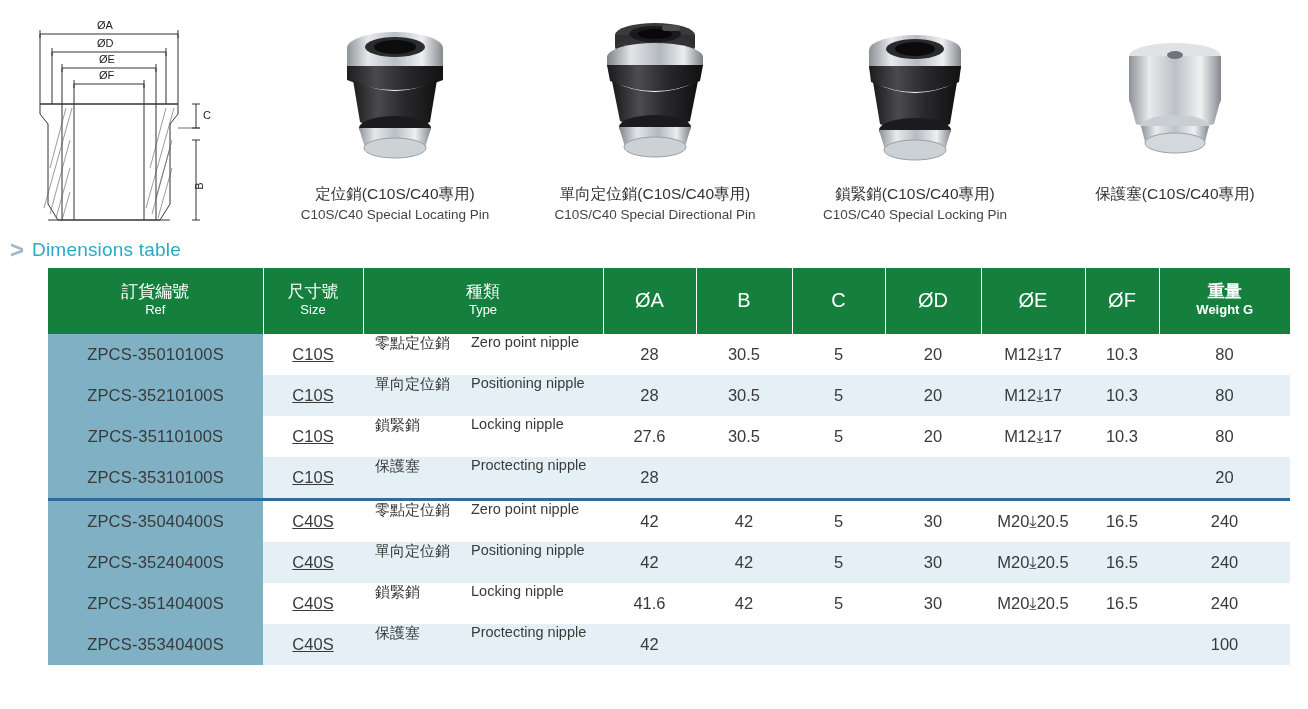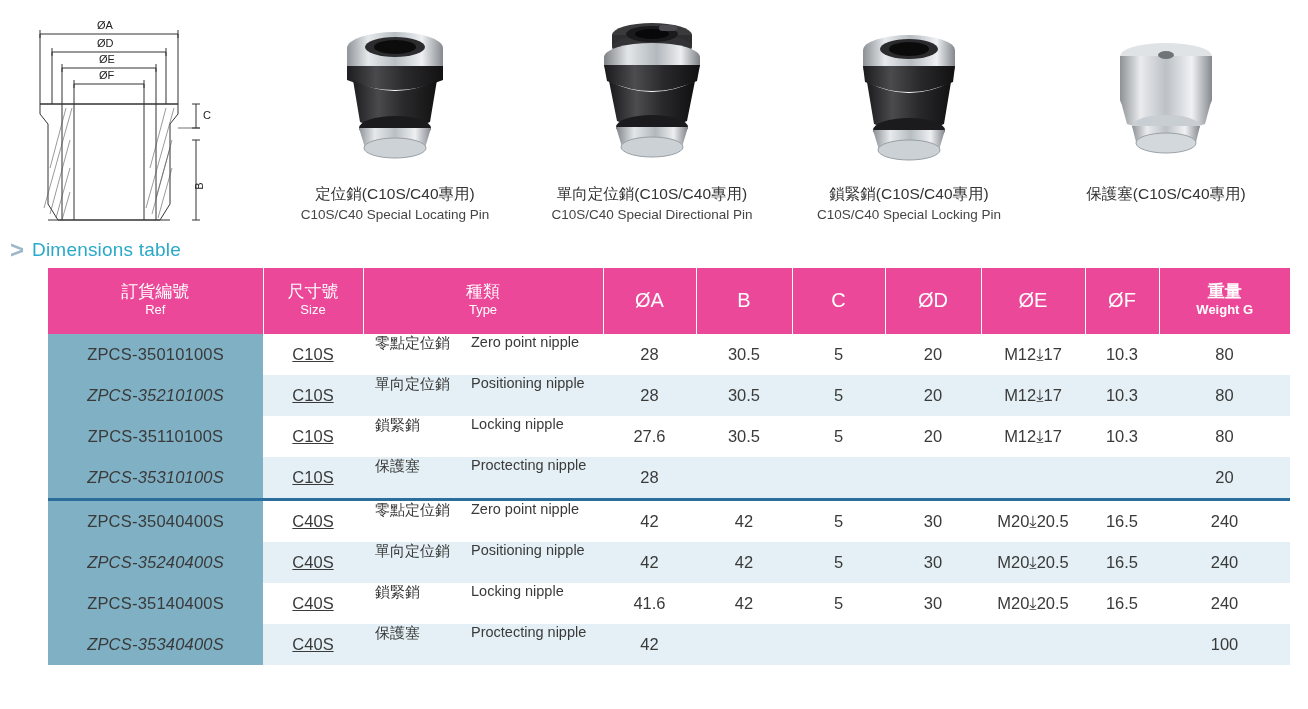--- a/index.html
+++ b/index.html
@@ -32,21 +32,21 @@
     position: relative;
     flex: 0 0 270px;
   }
   .drawing svg { display: block; }
 
   .products {
     display: flex;
     flex: 1 1 auto;
     align-items: flex-start;
     justify-content: space-between;
-    padding-right: 17px;
+    padding-right: 8px;
   }
   .product {
     width: 250px;
     text-align: center;
     position: relative;
   }
   .product .img-wrap {
     height: 170px;
     display: flex;
     align-items: flex-end;
@@ -89,21 +89,21 @@
   
   .table-wrap {
     margin: 0 14px 0 48px;
   }
   table.dims {
     border-collapse: collapse;
     width: 1242px;
     table-layout: fixed;
   }
   table.dims th {
-    background: #ec4899;
+    background: #15803d;
     color: #ffffff;
     font-weight: normal;
     border-right: 1px solid #ffffff;
     padding: 4px 2px 6px 2px;
     vertical-align: middle;
     height: 56px;
   }
   table.dims th:last-child { border-right: none; font-weight: bold; }
   .th-zh { font-size: 17px; display: block; line-height: 1.15; }
   .th-en { font-size: 13px; display: block; line-height: 1.2; }
@@ -119,21 +119,21 @@
   }
   tbody tr.odd td { background: #ffffff; margin-left: 16px; }
   tbody tr.even td { background: #e4f0f5; }
 
   td.ref {
     background: #7fb0c4 !important;
     color: #ffffff;
     font-size: 17px;
     letter-spacing: .2px;
   }
-  tbody tr.even td.ref { background: #7fb0c4 !important; font-style: italic; }
+  tbody tr.even td.ref { background: #7fb0c4 !important; }
 
   td.size { font-size: 17px; text-decoration: underline; }
   td.type {
     padding: 0;
   }
   .type-inner {
     display: flex;
     align-items: flex-start;
     justify-content: flex-start;
     height: 100%;

